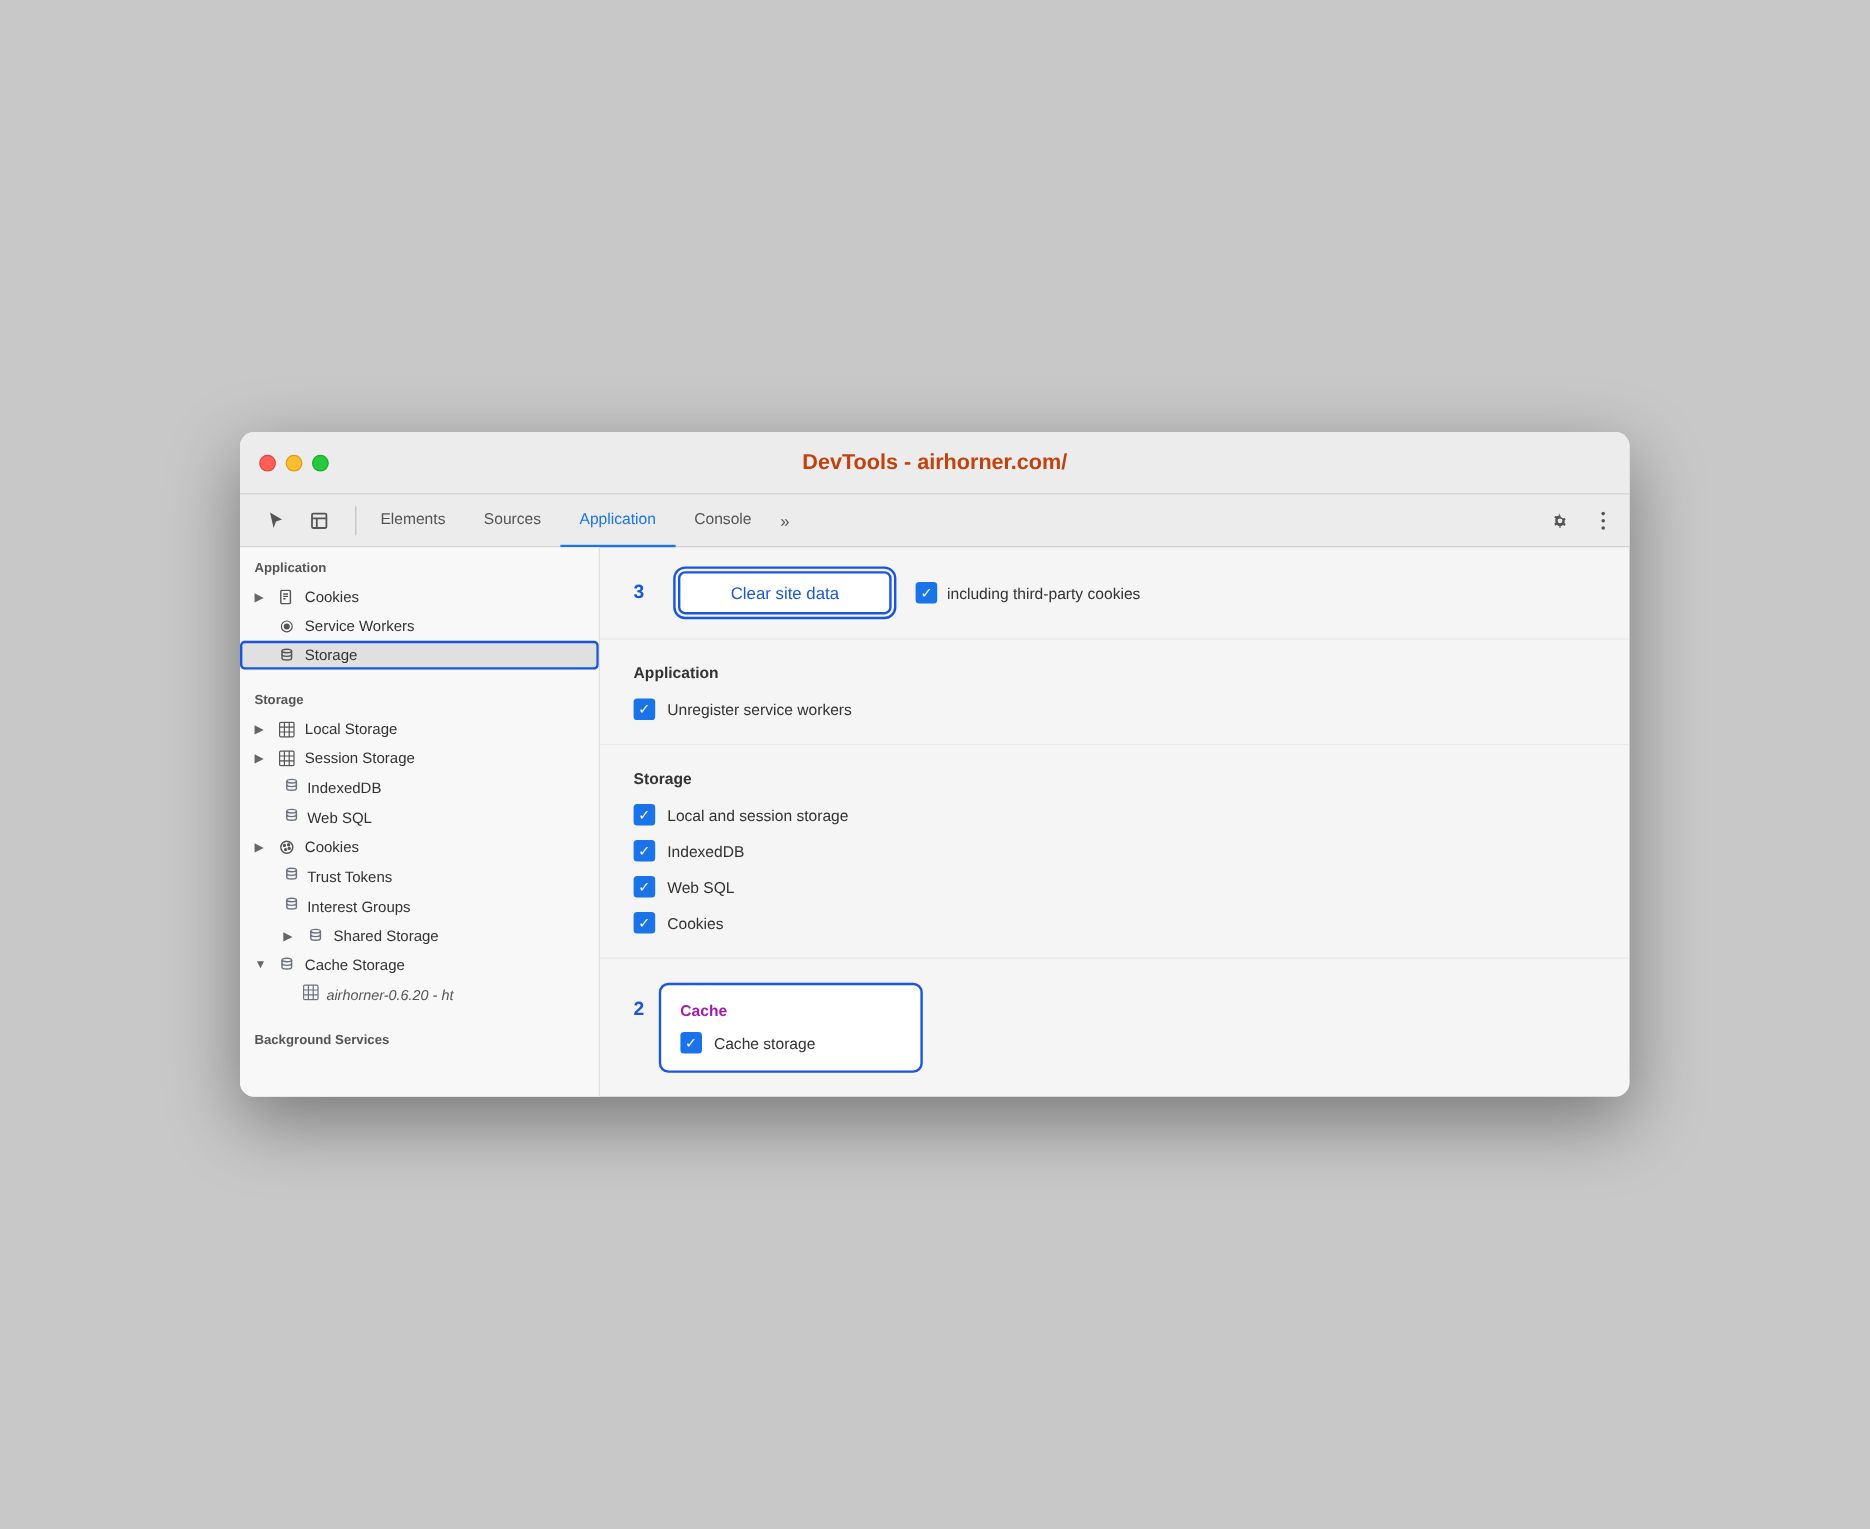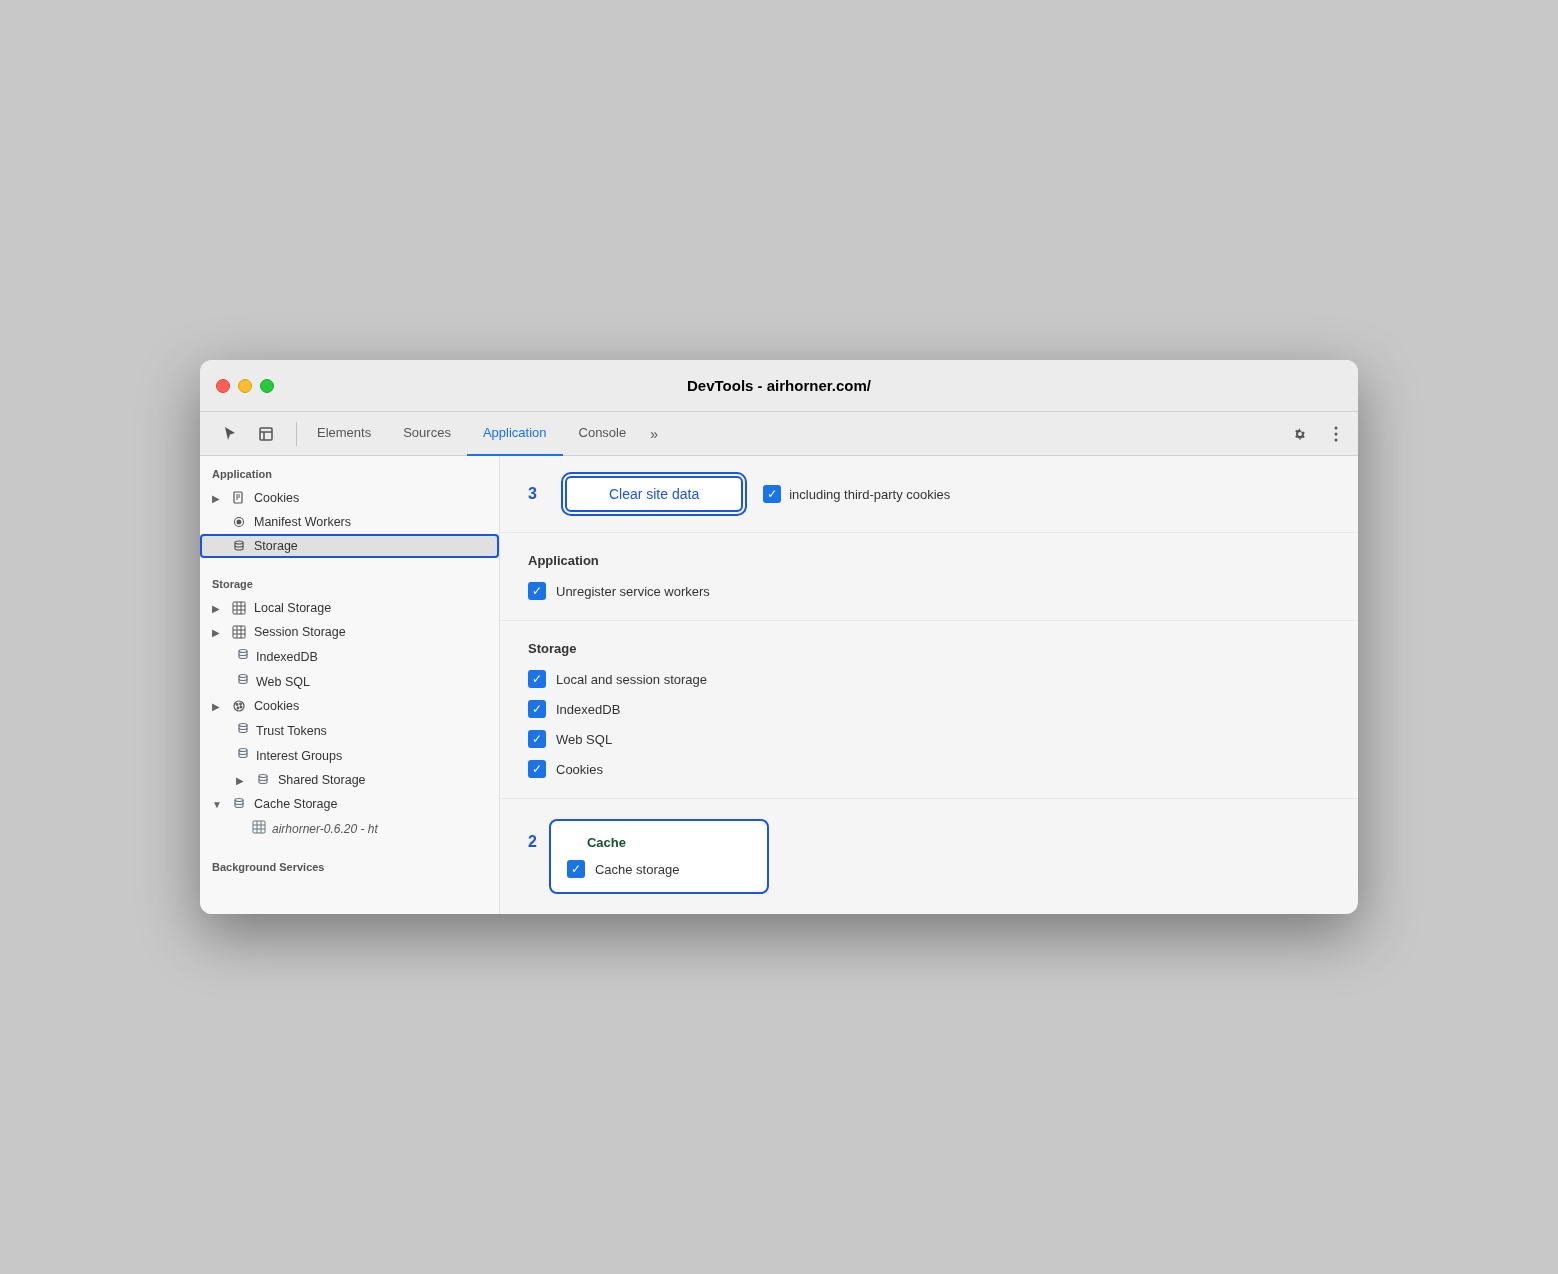--- a/index.html
+++ b/index.html
@@ -45,23 +45,23 @@
       cursor: pointer;
     }
     .traffic-light.close { background: #ff5f57; border: 1px solid #e0443e; }
     .traffic-light.minimize { background: #febc2e; border: 1px solid #d4a017; }
     .traffic-light.maximize { background: #28c840; border: 1px solid #1aab29; }
 
     .titlebar-title {
       position: absolute;
       left: 50%;
       transform: translateX(-50%);
-      font-size: 15px;
+      font-size: 18px;
       font-weight: 600;
-      color: #000000;
+      color: #c2410c;
     }
 
     
     .tabbar {
       background: #ececec;
       border-bottom: 1px solid #d0d0d0;
       display: flex;
       align-items: center;
       height: 44px;
       padding: 0 8px;
@@ -269,23 +269,22 @@
       border-radius: 8px;
       padding: 14px 16px;
       background: white;
       display: inline-block;
       min-width: 220px;
     }
 
     .cache-section-title {
       font-size: 13px;
       font-weight: 700;
-      color: #14532d;
+      color: #a21caf;
       margin-bottom: 10px;
-      margin-left: 20px;
     }
 
     .content-area {
       display: flex;
       flex: 1;
       overflow: hidden;
     }
 
     
     .sidebar-sub-item {
@@ -395,21 +394,21 @@
         <span class="item-label">Cookies</span>
       </div>
 
       <div class="sidebar-item">
         <span class="arrow" style="width:12px"></span>
         <span class="item-icon">
           <svg width="14" height="14" viewBox="0 0 14 14" fill="#555">
             <path d="M7 2a5 5 0 100 10A5 5 0 007 2zm0 1a4 4 0 110 8A4 4 0 017 3zm0 1.5a2.5 2.5 0 100 5 2.5 2.5 0 000-5z"></path>
           </svg>
         </span>
-        <span class="item-label">Manifest Workers</span>
+        <span class="item-label">Service Workers</span>
       </div>
 
       <div class="sidebar-item highlighted">
         <span class="arrow" style="width:12px"></span>
         <span class="item-icon">
           <svg width="14" height="14" viewBox="0 0 14 14" fill="none" stroke="#555" stroke-width="1.2">
             <ellipse cx="7" cy="3.5" rx="4" ry="1.5"></ellipse>
             <path d="M3 3.5v3c0 .83 1.79 1.5 4 1.5s4-.67 4-1.5v-3"></path>
             <path d="M3 6.5v3c0 .83 1.79 1.5 4 1.5s4-.67 4-1.5v-3"></path>
           </svg>

